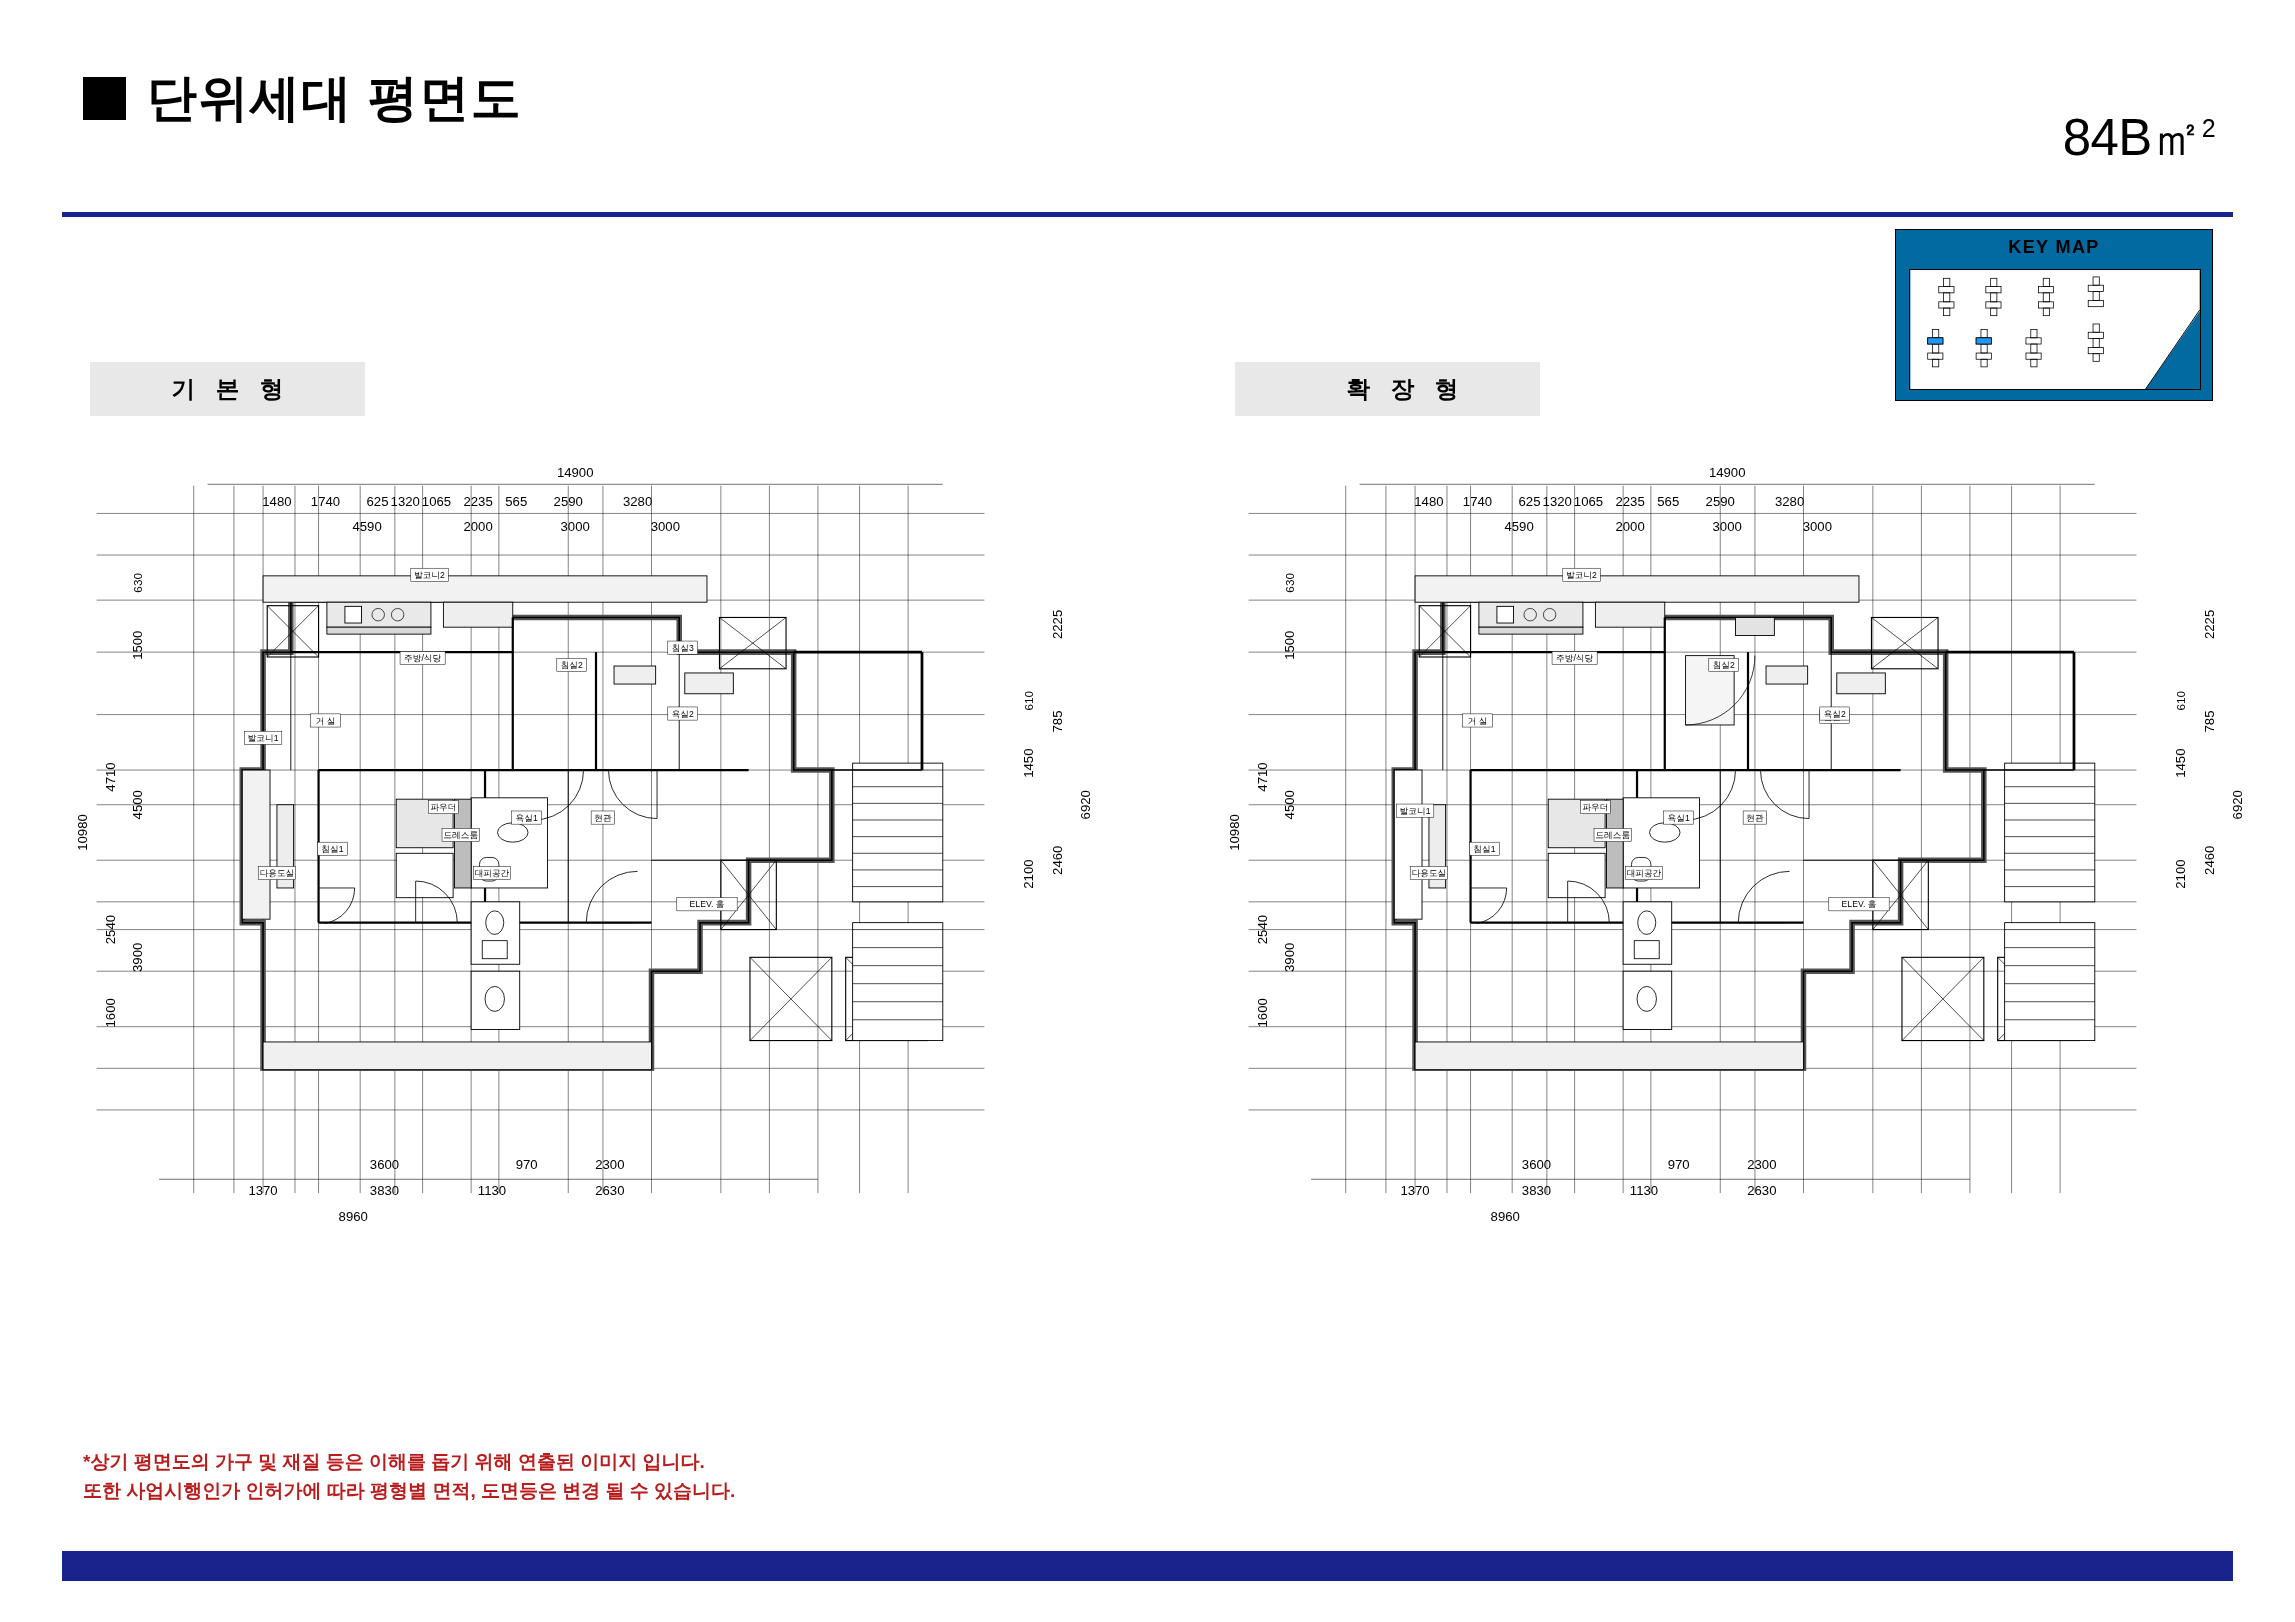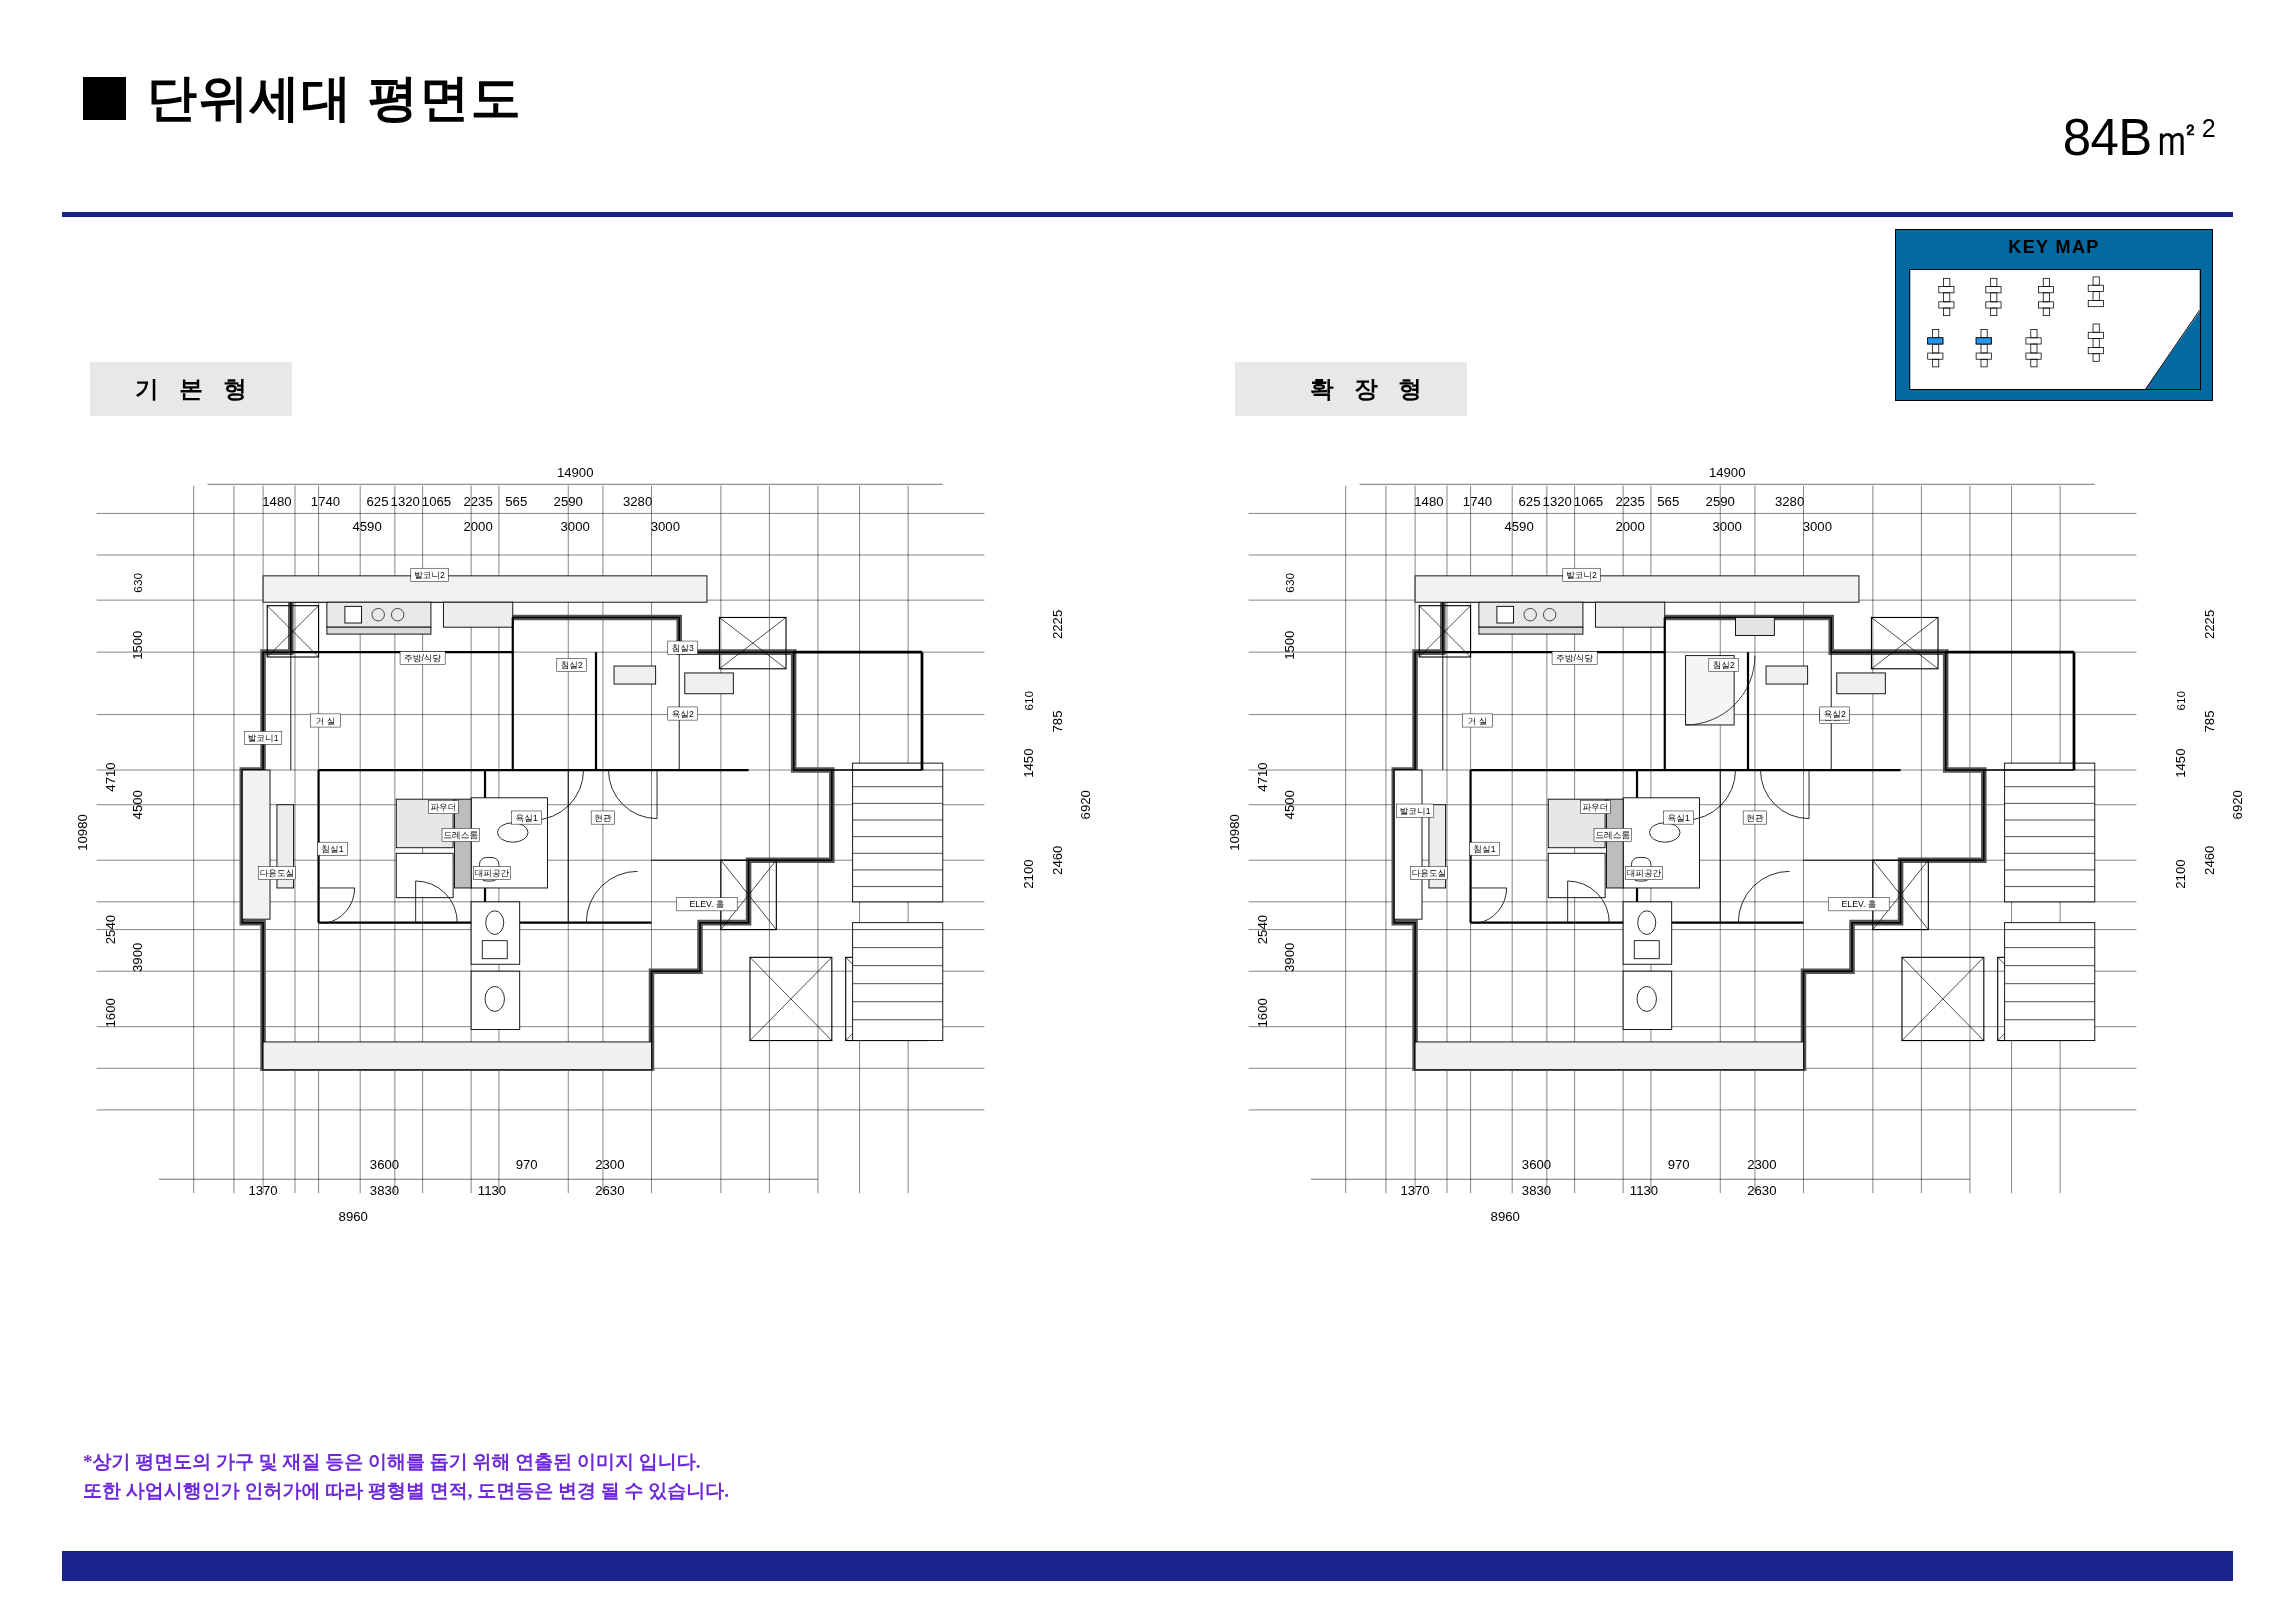--- a/index.html
+++ b/index.html
@@ -94,21 +94,21 @@
     height: 119px;
     border: 1px solid #000;
     overflow: hidden;
   }
   .keymap-inner svg { display: block; }
 
   
   .plan-tag {
     position: absolute;
     background: #e8e8e8;
-    width: 202px;
+    width: 275px;
     height: 54px;
     line-height: 54px;
     text-align: center;
     font-size: 23.6px;
     font-weight: bold;
     letter-spacing: 7px;
     text-indent: 7px;
   }
   #tag-basic { left: 90px; top: 362px; }
   #tag-expand { left: 1235px; top: 362px; padding-left: 30px; }
@@ -125,22 +125,21 @@
   .plan svg { display: block; }
 
   
   .footnote {
     position: absolute;
     left: 83px;
     bottom: 118px;
     font-size: 19px;
     font-weight: bold;
     line-height: 1.5;
-    color: #6d28d9;
-    font-family: Liberation Serif, serif;
+    color: #b91c1c;
   }
 </style>
 </head>
 <body>
 
 <div id="page">
 
   <div class="title-block">
     <div class="title-square"></div>
     <div class="title-text">단위세대 평면도</div>

